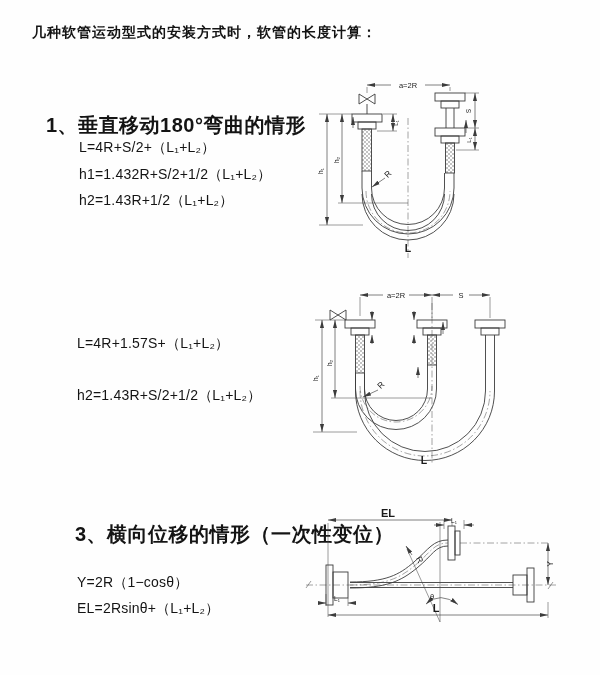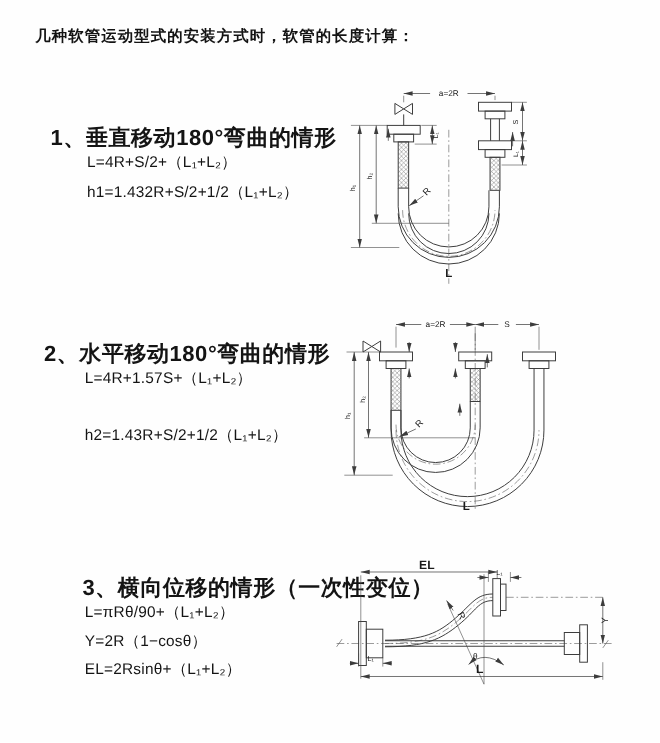--- a/index.html
+++ b/index.html
@@ -22,27 +22,26 @@
 </head>
 <body>
 
 <div class="page">
 
   <div class="t title" style="left:32px;top:24px;">几种软管运动型式的安装方式时，软管的长度计算：</div>
 
   <div class="t head" style="left:46px;top:112px;">1、垂直移动180°弯曲的情形</div>
   <div class="t formula" style="left:64px;top:139px;">L=4R+S/2+（L₁+L₂）</div>
   <div class="t formula" style="left:64px;top:166px;">h1=1.432R+S/2+1/2（L₁+L₂）</div>
-
-  <div class="t head" style="left:40px;top:308px;">2、水平移动180°弯曲的情形</div>
+  <div class="t formula" style="left:64px;top:192px;">h2=1.43R+1/2（L₁+L₂）</div>
+
   <div class="t formula" style="left:62px;top:335px;">L=4R+1.57S+（L₁+L₂）</div>
   <div class="t formula" style="left:62px;top:387px;">h2=1.43R+S/2+1/2（L₁+L₂）</div>
 
   <div class="t head" style="left:40px;top:521px;margin-left:35px;">3、横向位移的情形（一次性变位）</div>
-  <div class="t formula" style="left:62px;top:548px;">L=πRθ/90+（L₁+L₂）</div>
   <div class="t formula" style="left:62px;top:574px;">Y=2R（1−cosθ）</div>
   <div class="t formula" style="left:62px;top:600px;">EL=2Rsinθ+（L₁+L₂）</div>
 
   <svg style="left:305px;top:70px;" width="225" height="192" viewBox="0 0 225 192">
     <defs>
       <marker id="ar1" viewBox="0 0 10 6" refX="9" refY="3" markerWidth="9" markerHeight="5.5" orient="auto-start-reverse" markerUnits="userSpaceOnUse">
         <path d="M0,0.7 L9,3 L0,5.3 Z" fill="#3c3c3c"></path>
       </marker>
       <pattern id="ht1" width="4" height="4" patternUnits="userSpaceOnUse">
         <path d="M0,4 L4,0 M0,0 L4,4" stroke="#7a7a7a" stroke-width="0.45"></path>

